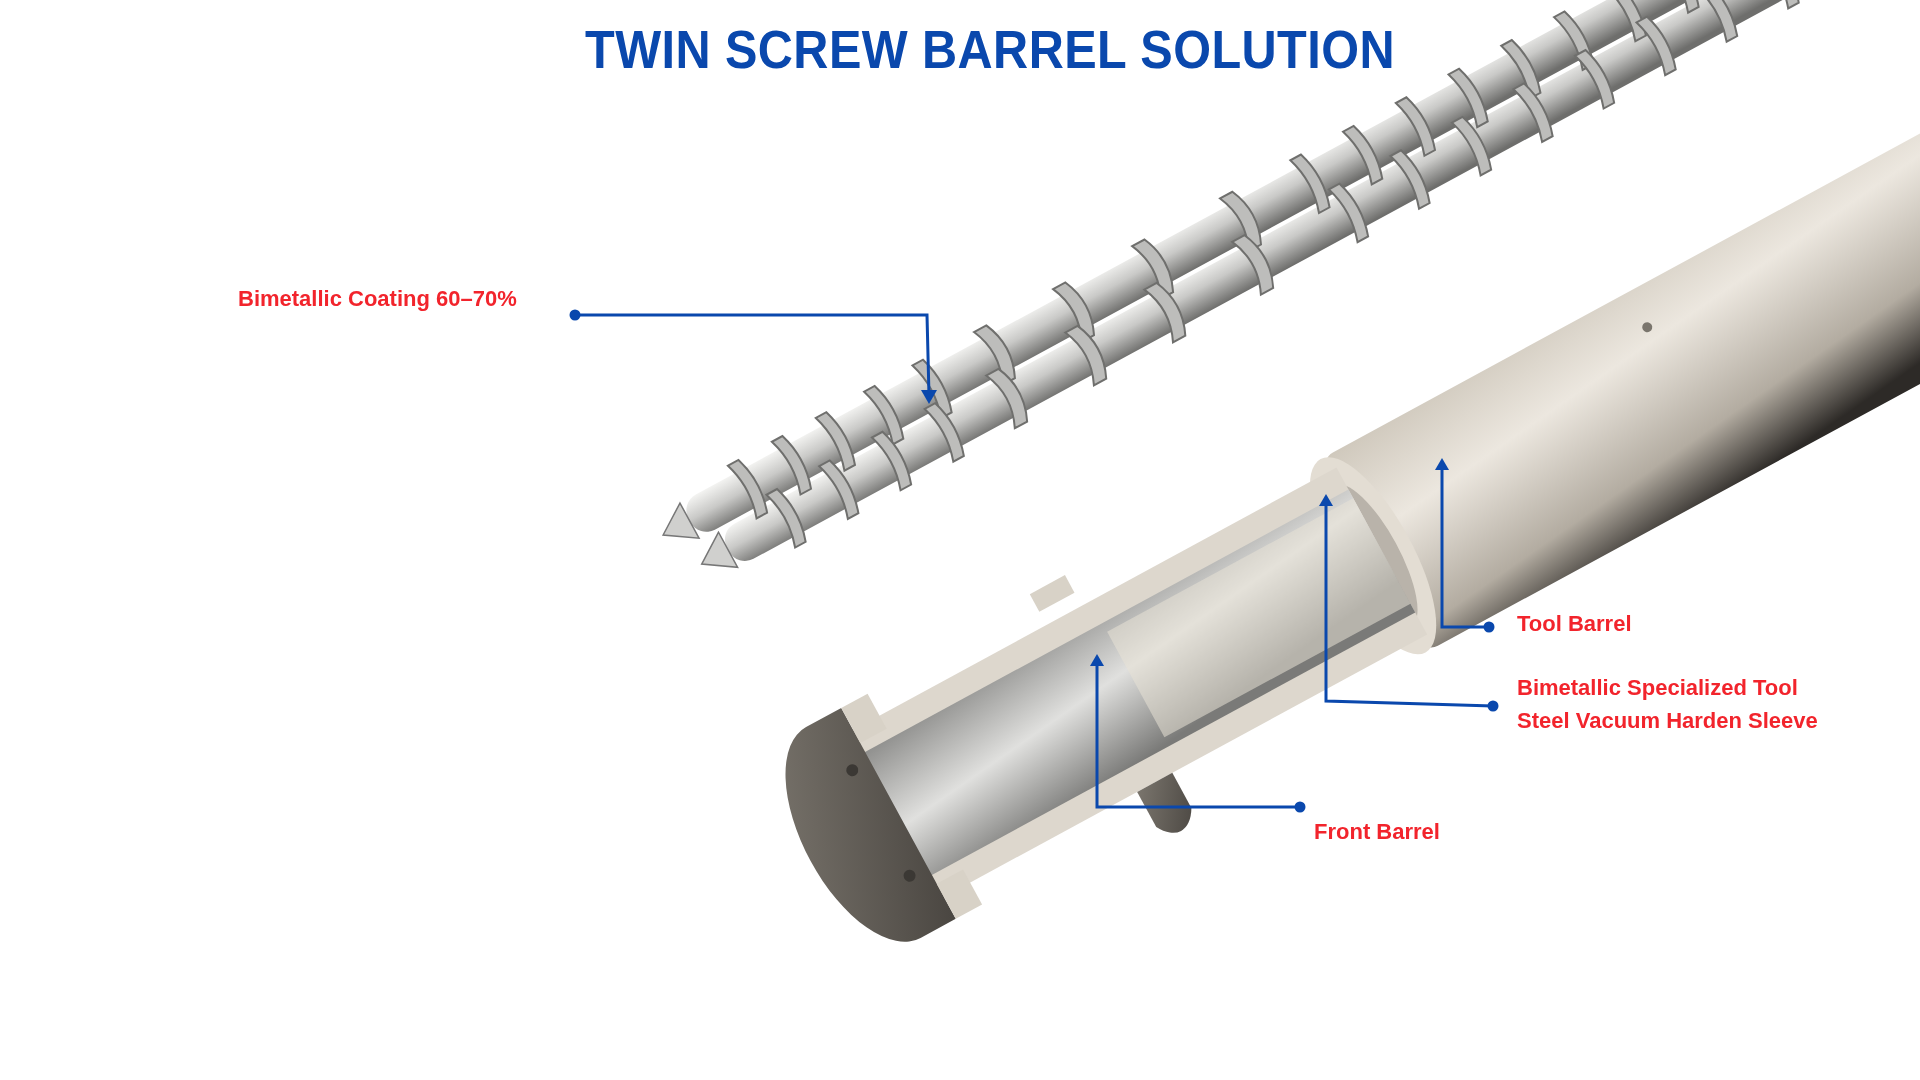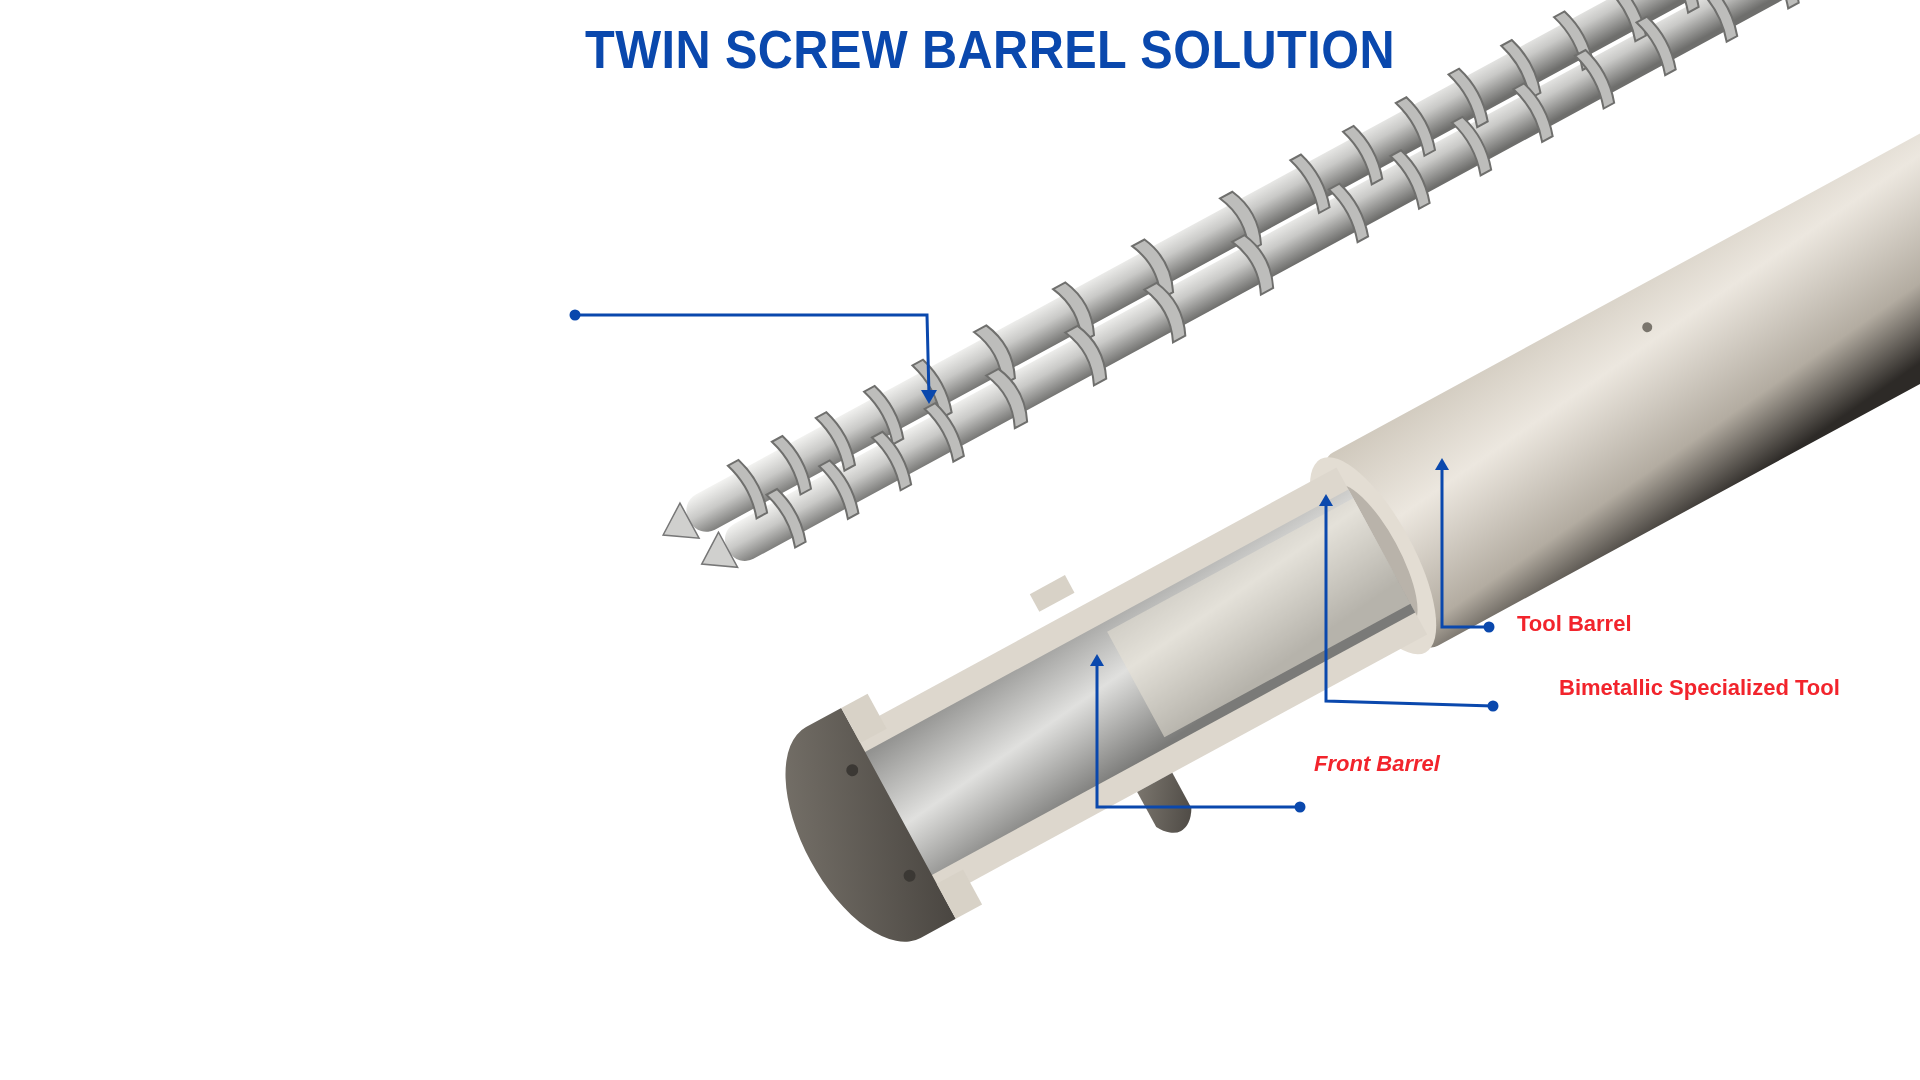--- a/index.html
+++ b/index.html
@@ -138,25 +138,27 @@
     <circle cx="1489" cy="627" r="5.5"></circle>
     <path d="M1435 470 L1449 470 L1442 458 Z"></path>
     <circle cx="1493" cy="706" r="5.5"></circle>
     <path d="M1319 506 L1333 506 L1326 494 Z"></path>
     <circle cx="1300" cy="807" r="5.5"></circle>
     <path d="M1090 666 L1104 666 L1097 654 Z"></path>
   </g>
 </svg>
 
 <div class="label" style="left:238px; top:282px;">
+  <span>Bimetallic Coating 60–70%</span>
 </div>
 
 <div class="label" style="left:1517px; top:607px;">
   <span>Tool Barrel</span>
 </div>
 
-<div class="label" style="left:1517px; top:671px;margin-left:42px;">
+<div class="label" style="left:1517px; top:671px;">
   <span>Bimetallic Specialized Tool</span>
+  <span>Steel Vacuum Harden Sleeve</span>
 </div>
 
-<div class="label" style="left:1314px; top:747px;font-style:italic;">
+<div class="label" style="left:1314px; top:815px;">
   <span>Front Barrel</span>
 </div>
 
 </body></html>

